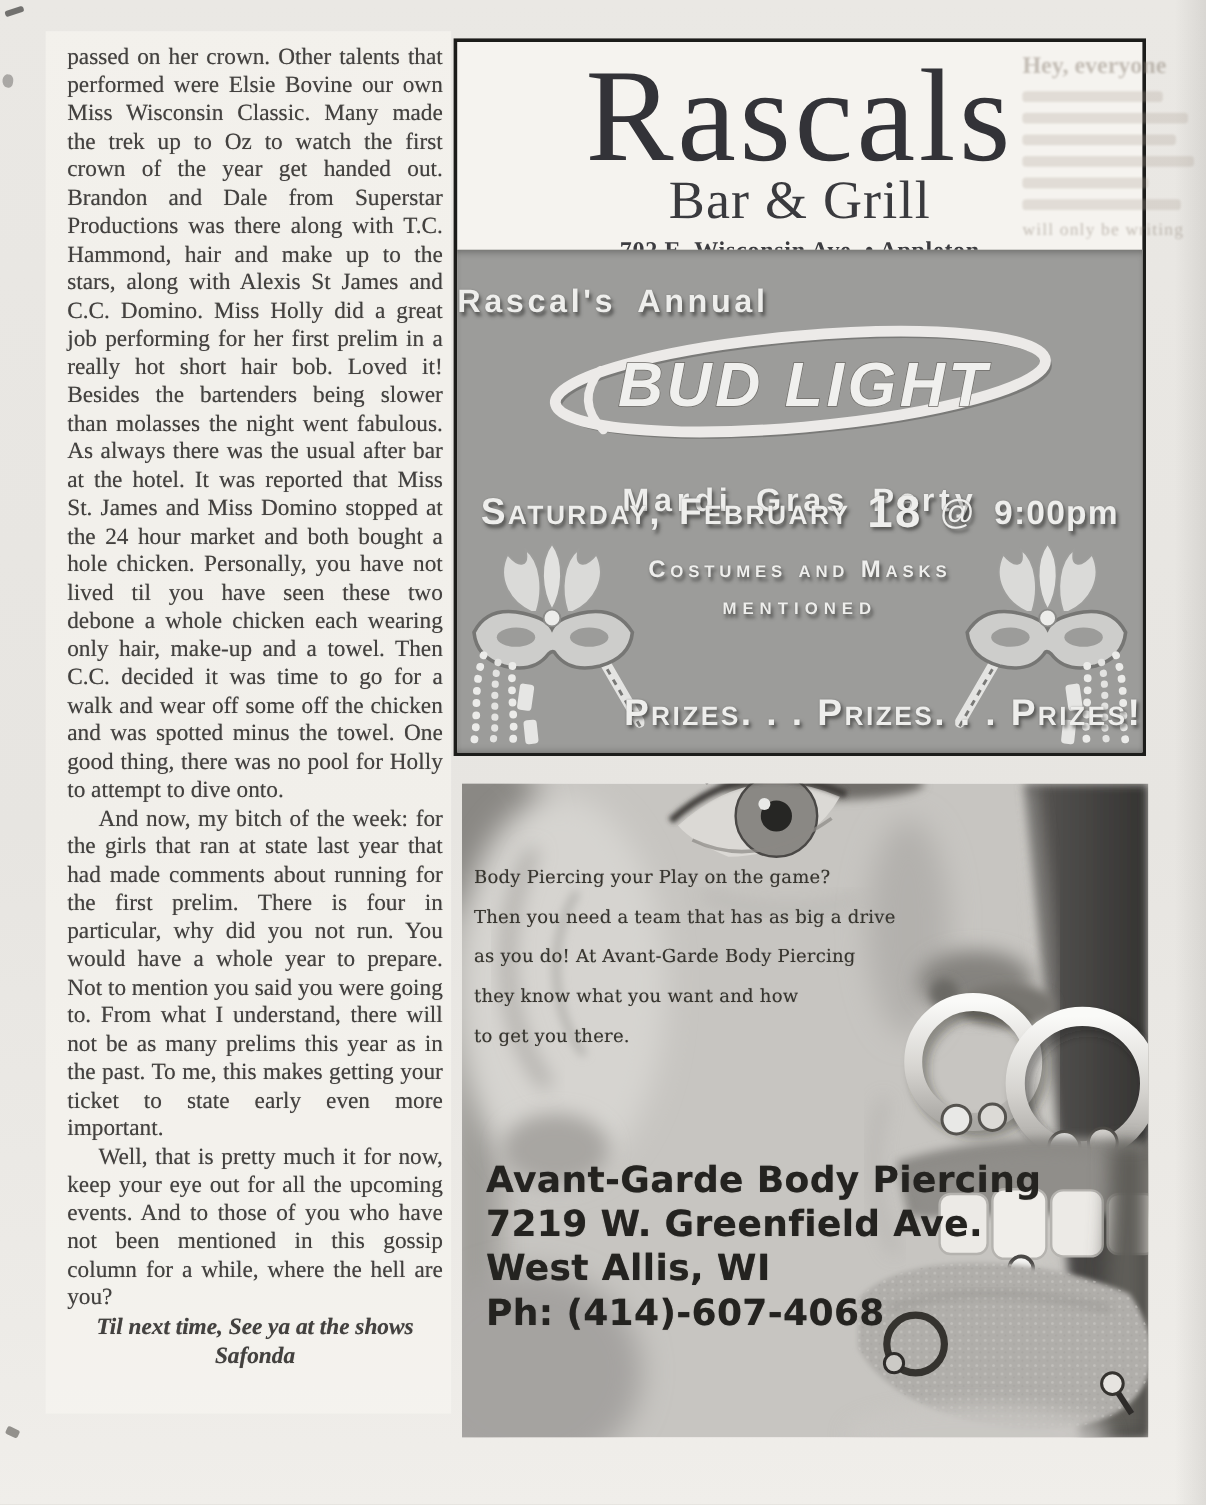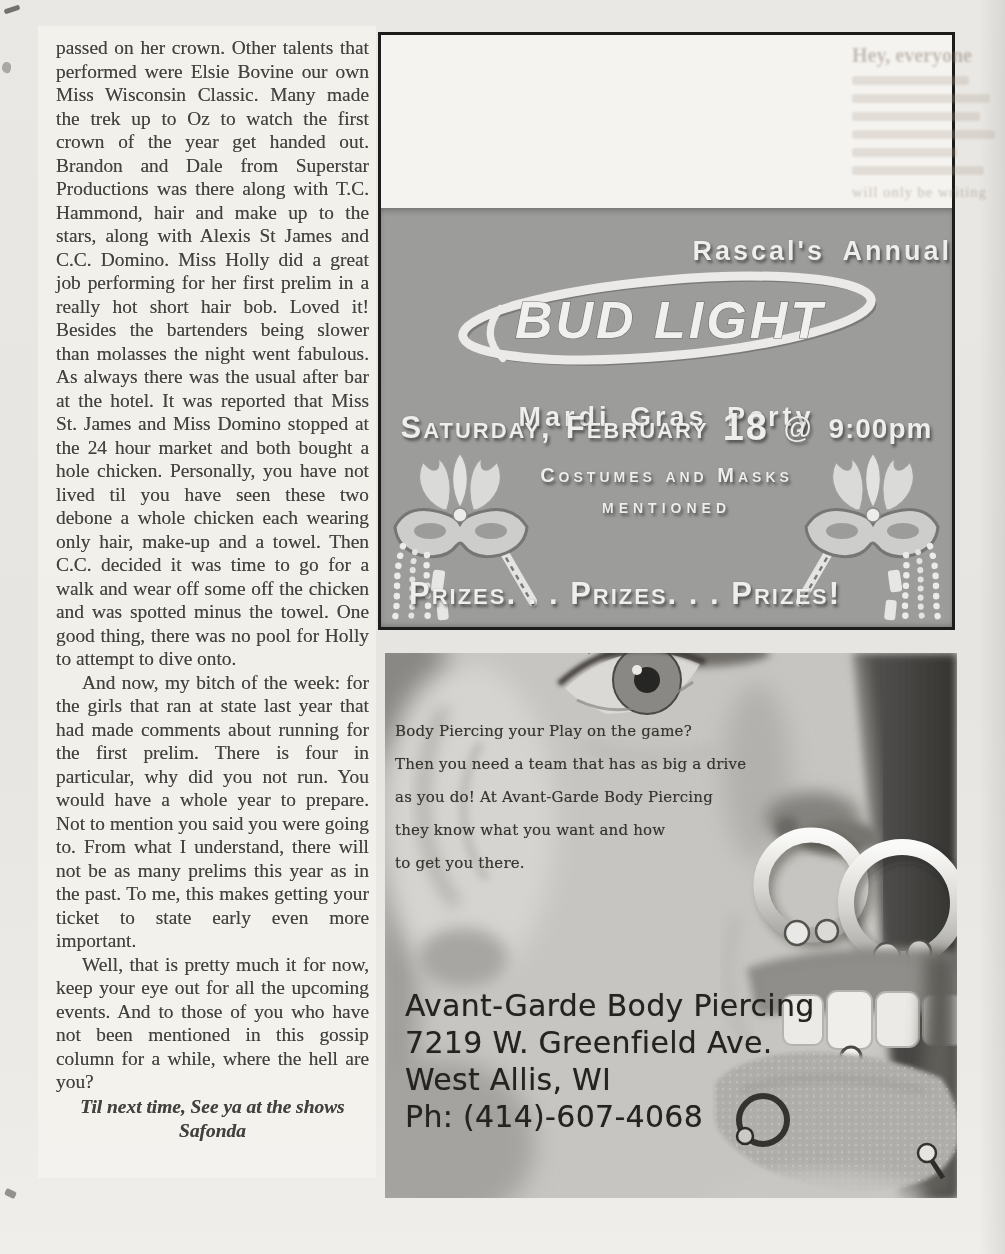--- a/index.html
+++ b/index.html
@@ -26,49 +26,49 @@
   .rascals-title{font-family:"Liberation Serif",serif;font-size:110px;line-height:1.0;
     color:#333338;letter-spacing:3px;margin-top:6px;}
   .rascals-sub{font-family:"Liberation Serif",serif;font-size:45px;line-height:1.0;
     color:#3a3a3e;margin-top:-6px;letter-spacing:1px;}
   .rascals-addr{font-weight:bold;font-size:20px;color:#3c3c40;margin-top:8px;letter-spacing:.6px;}
   .rascals-phone{font-weight:bold;font-size:21px;color:#3c3c40;margin-top:3px;letter-spacing:1px;}
   .panel{position:absolute;left:0;right:0;top:173px;bottom:0;background:#9c9c9a;
     box-shadow:inset 0 5px 6px -3px rgba(50,50,48,.45), inset 0 -4px 5px -3px rgba(50,50,48,.35);
     font-family:"Liberation Sans",sans-serif;color:#eeeeec;}
   .panel .shadowed{text-shadow:2px 3px 3px rgba(42,42,40,.6),0 0 1px rgba(70,70,68,.5);}
-  .annual{position:absolute;top:28px;width:100%;text-align:right;font-weight:bold;
+  .annual{position:absolute;top:28px;width:100%;text-align:left;font-weight:bold;
     font-size:27px;letter-spacing:3px;word-spacing:8px;}
   .logo-wrap{position:absolute;top:56px;left:50%;transform:translateX(-50%);width:450px;height:108px;}
   .party{position:absolute;top:166px;width:100%;text-align:center;font-weight:bold;
     font-size:27px;letter-spacing:4px;word-spacing:8px;margin-top:28px;}
   .dateline{position:absolute;top:198px;width:100%;text-align:center;font-weight:bold;
     font-variant:small-caps;font-size:31px;letter-spacing:2px;}
   .dateline .big{font-size:38px;font-variant:normal;vertical-align:-2px;}
   .dateline .at{font-variant:normal;font-weight:normal;font-size:29px;}
   .dateline .time{font-variant:normal;font-size:28px;letter-spacing:1px;}
   .dateline span{margin:0 7px;text-align:center;}
   .mask{position:absolute;top:244px;width:152px;height:172px;}
   .mask-left{left:4px;}
   .mask-right{right:4px;transform:scaleX(-1);}
   .costumes{position:absolute;top:256px;width:100%;text-align:center;font-weight:bold;
     font-variant:small-caps;}
   .costumes .l1{font-size:20px;letter-spacing:4px;}
   .costumes .l2{font-size:20px;letter-spacing:5px;margin-top:8px;}
-  .prizes{position:absolute;top:368px;width:100%;text-align:left;font-weight:bold;
-    font-variant:small-caps;font-size:31px;letter-spacing:2px;padding-left:28px;}
+  .prizes{position:absolute;top:368px;width:100%;text-align:right;font-weight:bold;
+    font-variant:small-caps;font-size:31px;letter-spacing:2px;}
   
   .piercing{position:absolute;left:385px;top:653px;width:572px;height:545px;overflow:hidden;}
   .piercing svg.photo{position:absolute;left:0;top:0;}
   .tagline{position:absolute;left:10px;top:62px;font-family:"DejaVu Serif",serif;
     font-size:15px;line-height:33px;color:#37352f;letter-spacing:.2px;
     text-shadow:0 0 .7px rgba(55,53,47,.5);}
   .addr{position:absolute;left:20px;top:312px;font-family:"DejaVu Sans",sans-serif;
-    font-weight:normal;font-size:30px;line-height:37px;color:#242320;letter-spacing:.3px;
-    text-shadow:0 0 .7px rgba(40,38,34,.5);margin-top:22px;}
+    font-weight:bold;font-size:30px;line-height:37px;color:#242320;letter-spacing:.3px;
+    text-shadow:0 0 .7px rgba(40,38,34,.5);}
   
   .ghost{position:absolute;left:852px;top:44px;width:150px;opacity:.48;
     filter:blur(1.1px);color:#8d8276;pointer-events:none;z-index:5;}
   .ghost-head{font-weight:bold;font-size:20px;font-family:"Liberation Serif",serif;}
   .ghost-bar{height:9px;background:#a99d90;opacity:.55;margin:9px 0;border-radius:3px;}
   .ghost-frag{font-size:14.5px;letter-spacing:1px;margin-top:6px;}
   
   .mark{position:absolute;}
   .mark1{left:4px;top:7px;width:16px;height:5px;background:#4a4a48;opacity:.75;
     transform:rotate(-18deg);border-radius:2px;}
@@ -89,20 +89,26 @@
 
   <div class="article">
     <p>passed on her crown. Other talents that performed were Elsie Bovine our own Miss Wisconsin Classic. Many made the trek up to Oz to watch the first crown of the year get handed out. Brandon and Dale from Superstar Productions was there along with T.C. Hammond, hair and make up to the stars, along with Alexis St James and C.C. Domino. Miss Holly did a great job performing for her first prelim in a really hot short hair bob. Loved it! Besides the bartenders being slower than molasses the night went fabulous. As always there was the usual after bar at the hotel. It was reported that Miss St. James and Miss Domino stopped at the 24 hour market and both bought a hole chicken. Personally, you have not lived til you have seen these two debone a whole chicken each wearing only hair, make-up and a towel. Then C.C. decided it was time to go for a walk and wear off some off the chicken and was spotted minus the towel. One good thing, there was no pool for Holly to attempt to dive onto.</p>
     <p class="indent">And now, my bitch of the week: for the girls that ran at state last year that had made comments about running for the first prelim. There is four in particular, why did you not run. You would have a whole year to prepare. Not to mention you said you were going to. From what I understand, there will not be as many prelims this year as in the past. To me, this makes getting your ticket to state early even more important.</p>
     <p class="indent">Well, that is pretty much it for now, keep your eye out for all the upcoming events. And to those of you who have not been mentioned in this gossip column for a while, where the hell are you?</p>
     <div class="signoff">Til next time, See ya at the shows</div>
     <div class="signoff">Safonda</div>
   </div>
 
   <div class="rascals">
+    <div class="rascals-header">
+      <div class="rascals-title">Rascals</div>
+      <div class="rascals-sub">Bar &amp; Grill</div>
+      <div class="rascals-addr">702 E. Wisconsin Ave. • Appleton</div>
+      <div class="rascals-phone">(920)954-9262</div>
+    </div>
 
     <div class="panel">
       <div class="annual shadowed">Rascal's Annual</div>
 
       <div class="logo-wrap">
         <svg width="450" height="108" viewBox="0 0 450 108">
           <g transform="rotate(-5 225 54)">
             <ellipse cx="225" cy="54" rx="205" ry="38" fill="none" stroke="rgba(60,60,58,.35)" stroke-width="4" transform="translate(3,4)"></ellipse>
             <ellipse cx="225" cy="54" rx="205" ry="38" fill="none" stroke="#eceae8" stroke-width="9"></ellipse>
             <path d="M58 80 Q36 54 60 30" fill="none" stroke="#eceae8" stroke-width="7" stroke-linecap="round"></path>

